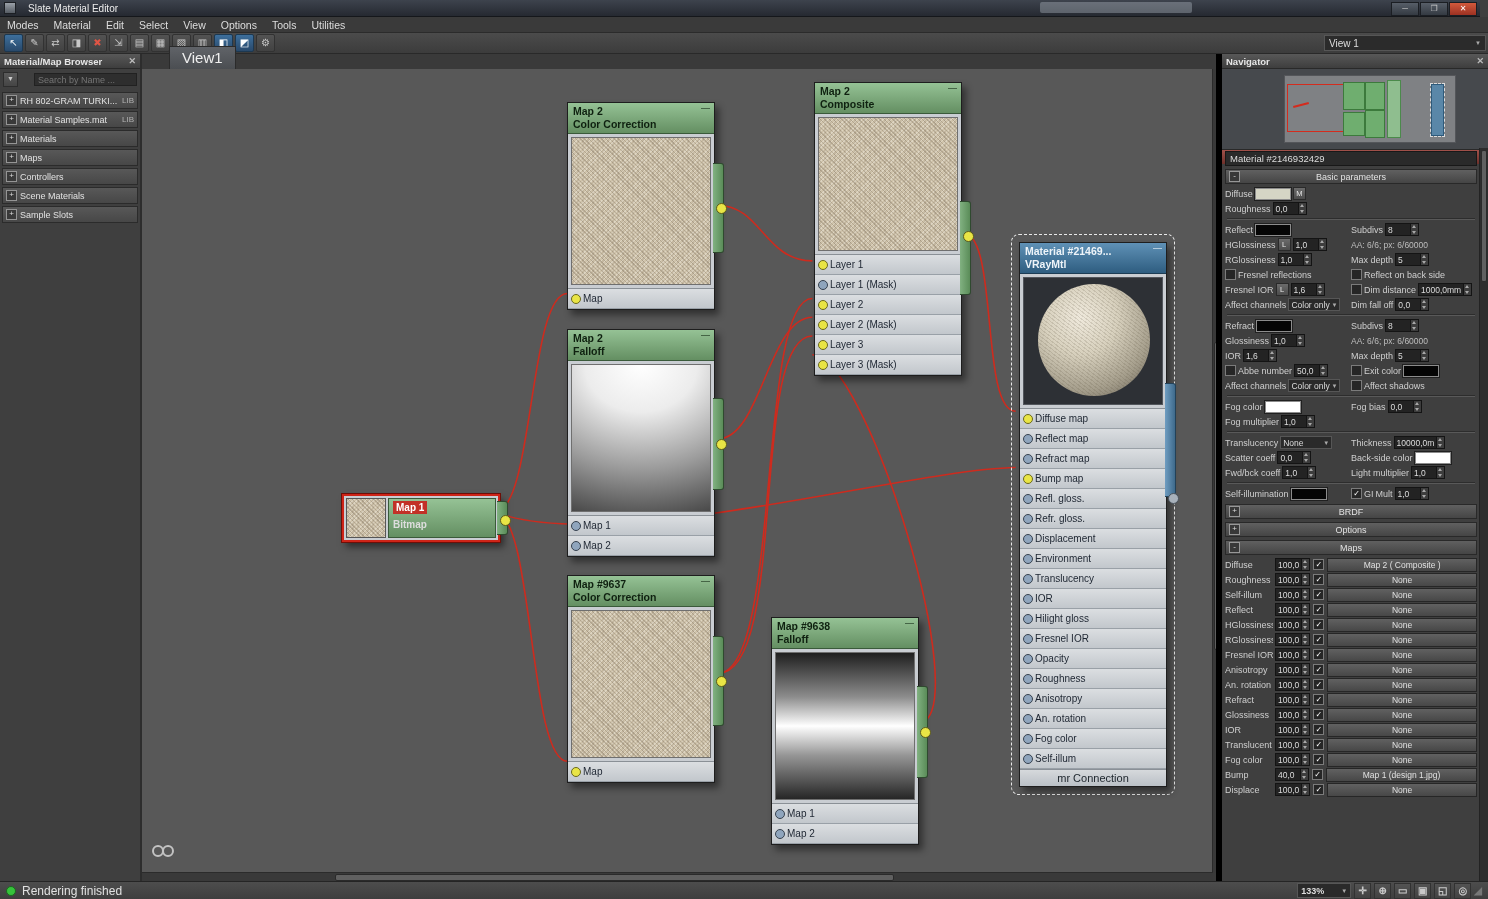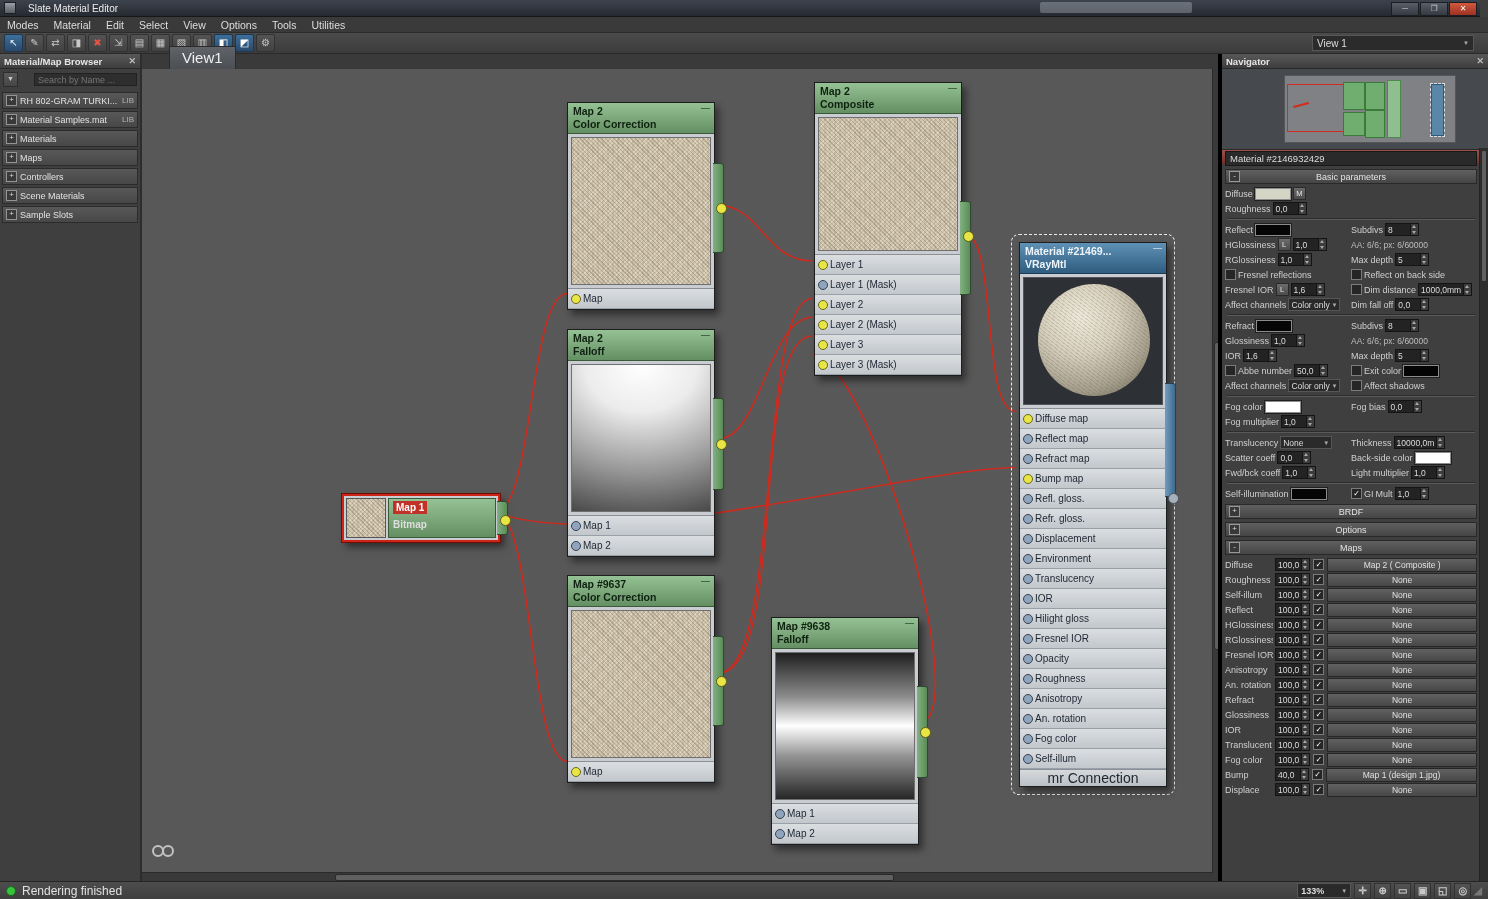--- a/index.html
+++ b/index.html
@@ -14,21 +14,21 @@
   .win-btn{width:26px;height:12px;background:linear-gradient(#575e68,#343a42);border:1px solid #1b1e23;color:#ccc;font-size:8px;line-height:11px;text-align:center;}
   .win-btn.close{background:linear-gradient(#d2593c,#9c3122);color:#fff;}
 
   #menubar{position:absolute;top:17px;left:0;right:0;height:15px;background:#3a3a3a;border-bottom:1px solid #2b2b2b;display:flex;align-items:center;padding:0 7px;gap:15px;}
   .menu-item{font-size:10.5px;color:#ddd;cursor:default;}
 
   #toolbar{position:absolute;top:33px;left:0;right:0;height:20px;background:linear-gradient(#4b4b4b,#3c3c3c);border-bottom:1px solid #292929;display:flex;align-items:center;padding:0 4px;gap:2px;}
   .tbtn{width:17px;height:16px;font-size:10px;line-height:15px;text-align:center;color:#c9c9c9;background:linear-gradient(#535353,#424242);border:1px solid #323232;border-radius:2px;}
   .tbtn.active{background:linear-gradient(#3d6f9c,#29496b);border-color:#1d3850;color:#fff;}
   .tbtn.danger{color:#e05545;}
-  .view-selector{position:absolute;right:14px;top:2px;width:152px;height:14px;background:#2b2b2b;border:1px solid #565656;display:flex;align-items:center;justify-content:space-between;padding:0 4px;font-size:10px;color:#ddd;}
+  .view-selector{position:absolute;right:2px;top:2px;width:152px;height:14px;background:#2b2b2b;border:1px solid #565656;display:flex;align-items:center;justify-content:space-between;padding:0 4px;font-size:10px;color:#ddd;}
   .dd-arrow{font-size:6px;color:#aaa;}
 
   
   #browser-panel{position:absolute;left:0;top:54px;width:140px;bottom:17px;background:#3f3f3f;border-right:2px solid #2d2d2d;}
   .panel-header{height:14px;background:linear-gradient(#585858,#3e3e3e);border-bottom:1px solid #292929;display:flex;align-items:center;padding:0 4px;font-size:9.5px;font-weight:bold;color:#e6e6e6;}
   .panel-close{margin-left:auto;font-size:9px;color:#bbb;}
   .search-row{display:flex;align-items:center;gap:16px;padding:3px 3px 2px;}
   .search-dd{width:13px;height:13px;background:linear-gradient(#5b5b5b,#454545);border:1px solid #2d2d2d;color:#ccc;font-size:7px;text-align:center;line-height:12px;flex:none;}
   .search-input{flex:1;min-width:0;height:11px;background:#2e2e2e;border:1px solid #212121;color:#b8b8b8;font-size:9px;padding:0 3px;font-family:"Liberation Sans",sans-serif;}
   #browser-list{padding:3px 2px;display:flex;flex-direction:column;gap:2px;}
@@ -64,39 +64,39 @@
     repeating-linear-gradient(90deg, rgba(120,105,85,.13) 0 2px, transparent 2px 5px);}
   .falloff-a{background:radial-gradient(145% 115% at 50% 0%, #ffffff 0%, #ececec 28%, #9b9b9b 62%, #383838 100%);}
   .falloff-b{background:linear-gradient(180deg,#1f1f1f 0%,#8c8c8c 30%,#ffffff 50%,#969696 70%,#262626 100%);}
   .slots{border-top:1px solid #8a9096;}
   .slot-row{position:relative;height:19px;display:flex;align-items:center;padding-left:15px;background:linear-gradient(#dbdee1,#c2c7cc);border-bottom:1px solid #99a0a7;font-size:10px;color:#1d2531;}
   .socket-in{position:absolute;left:3px;top:50%;margin-top:-5px;width:8px;height:8px;border-radius:50%;background:#8fa5bd;border:1px solid #37424f;}
   .socket-in.connected{background:#e9e545;border-color:#6a691f;}
   .out-tab{position:absolute;right:-10px;width:10px;background:linear-gradient(90deg,#81b181,#5a8c58);border:1px solid #2f4a2f;border-left:none;border-radius:0 3px 3px 0;}
   .socket-out{position:absolute;right:-13px;width:9px;height:9px;border-radius:50%;background:#e9e545;border:1px solid #5c5b1d;z-index:2;}
   .socket-out.gray{background:#a8b1bb;border-color:#49525b;}
-  .node-footer{height:16px;line-height:16px;text-align:center;font-size:14px;color:#20282f;background:linear-gradient(#d6d9dc,#bac0c6);border-top:1px solid #8a9097;}
+  .node-footer{height:16px;line-height:16px;text-align:center;font-size:11px;color:#20282f;background:linear-gradient(#d6d9dc,#bac0c6);border-top:1px solid #8a9097;}
 
   .material-node .node-header{background:linear-gradient(#5f91b6,#2e5d80);color:#eef4f9;border-bottom-color:#1c3c54;}
   .material-node .node-min{color:#e2ecf4;}
   .mat-preview{height:126px;margin:3px;border:1px solid #52565c;background:#2d3035;position:relative;}
   .sphere{position:absolute;left:14px;top:6px;width:112px;height:112px;border-radius:50%;background:radial-gradient(circle at 38% 30%,#efe9dc 0%,#d7d0bd 35%,#a49d8b 70%,#5e584d 100%);}
   .sphere::after{content:"";position:absolute;inset:0;border-radius:50%;background:repeating-linear-gradient(38deg, rgba(90,80,60,.17) 0 1px, transparent 1px 3px);}
   .mat-side-tab{position:absolute;right:-10px;top:140px;width:10px;height:112px;background:linear-gradient(90deg,#6f9dc1,#3e6a8c);border:1px solid #234158;border-left:none;border-radius:0 3px 3px 0;}
   .mat-wrap{position:absolute;border:1px dashed #e9e9e9;border-radius:8px;padding:7px;}
   .mat-wrap .node{position:relative;left:0;top:0;}
 
   .bitmap-node{width:150px;display:flex;align-items:stretch;padding:2px;border:2px solid #ce2418;box-shadow:0 0 0 1px #6e0f08,4px 5px 7px rgba(0,0,0,.5);}
   .thumb-sm{width:38px;height:38px;border:1px solid #565656;flex:none;}
   .bitmap-head{flex:1;margin-left:2px;background:linear-gradient(#95c295,#648f62);border:1px solid #3a5a3a;padding:1px 4px;overflow:hidden;}
   .bitmap-head .node-title{background:#c23127;color:#fff;display:inline-block;padding:0 3px;font-size:10px;}
   .bitmap-head .node-subtitle{font-size:10px;}
 
   
-  #right-panel{position:absolute;right:0;top:54px;width:266px;bottom:8px;background:#3f3f3f;border-left:4px solid #000000;}
+  #right-panel{position:absolute;right:0;top:54px;width:266px;bottom:8px;background:#3f3f3f;border-left:6px solid #000000;}
   .nav-body{height:80px;background:#46494d;border-bottom:1px solid #292929;position:relative;}
   .minimap{position:absolute;left:62px;top:6px;width:170px;height:66px;background:#7f8184;border:1px solid #54565a;}
   .mini{position:absolute;}
   .mini-view{border:1px solid #d42b1d;left:2px;top:8px;width:84px;height:46px;}
   .mini-tick{left:8px;top:28px;width:16px;height:2px;background:#d42b1d;transform:rotate(-14deg);}
   .mini-g1{left:58px;top:6px;width:20px;height:26px;background:#6fae6f;border:1px solid #3c7a3c;}
   .mini-g2{left:80px;top:6px;width:18px;height:26px;background:#6fae6f;border:1px solid #3c7a3c;}
   .mini-g3{left:58px;top:36px;width:20px;height:22px;background:#6fae6f;border:1px solid #3c7a3c;}
   .mini-g4{left:80px;top:34px;width:18px;height:26px;background:#6fae6f;border:1px solid #3c7a3c;}
   .mini-g5{left:102px;top:4px;width:12px;height:56px;background:#8fbe8f;border:1px solid #4b8a4b;}

